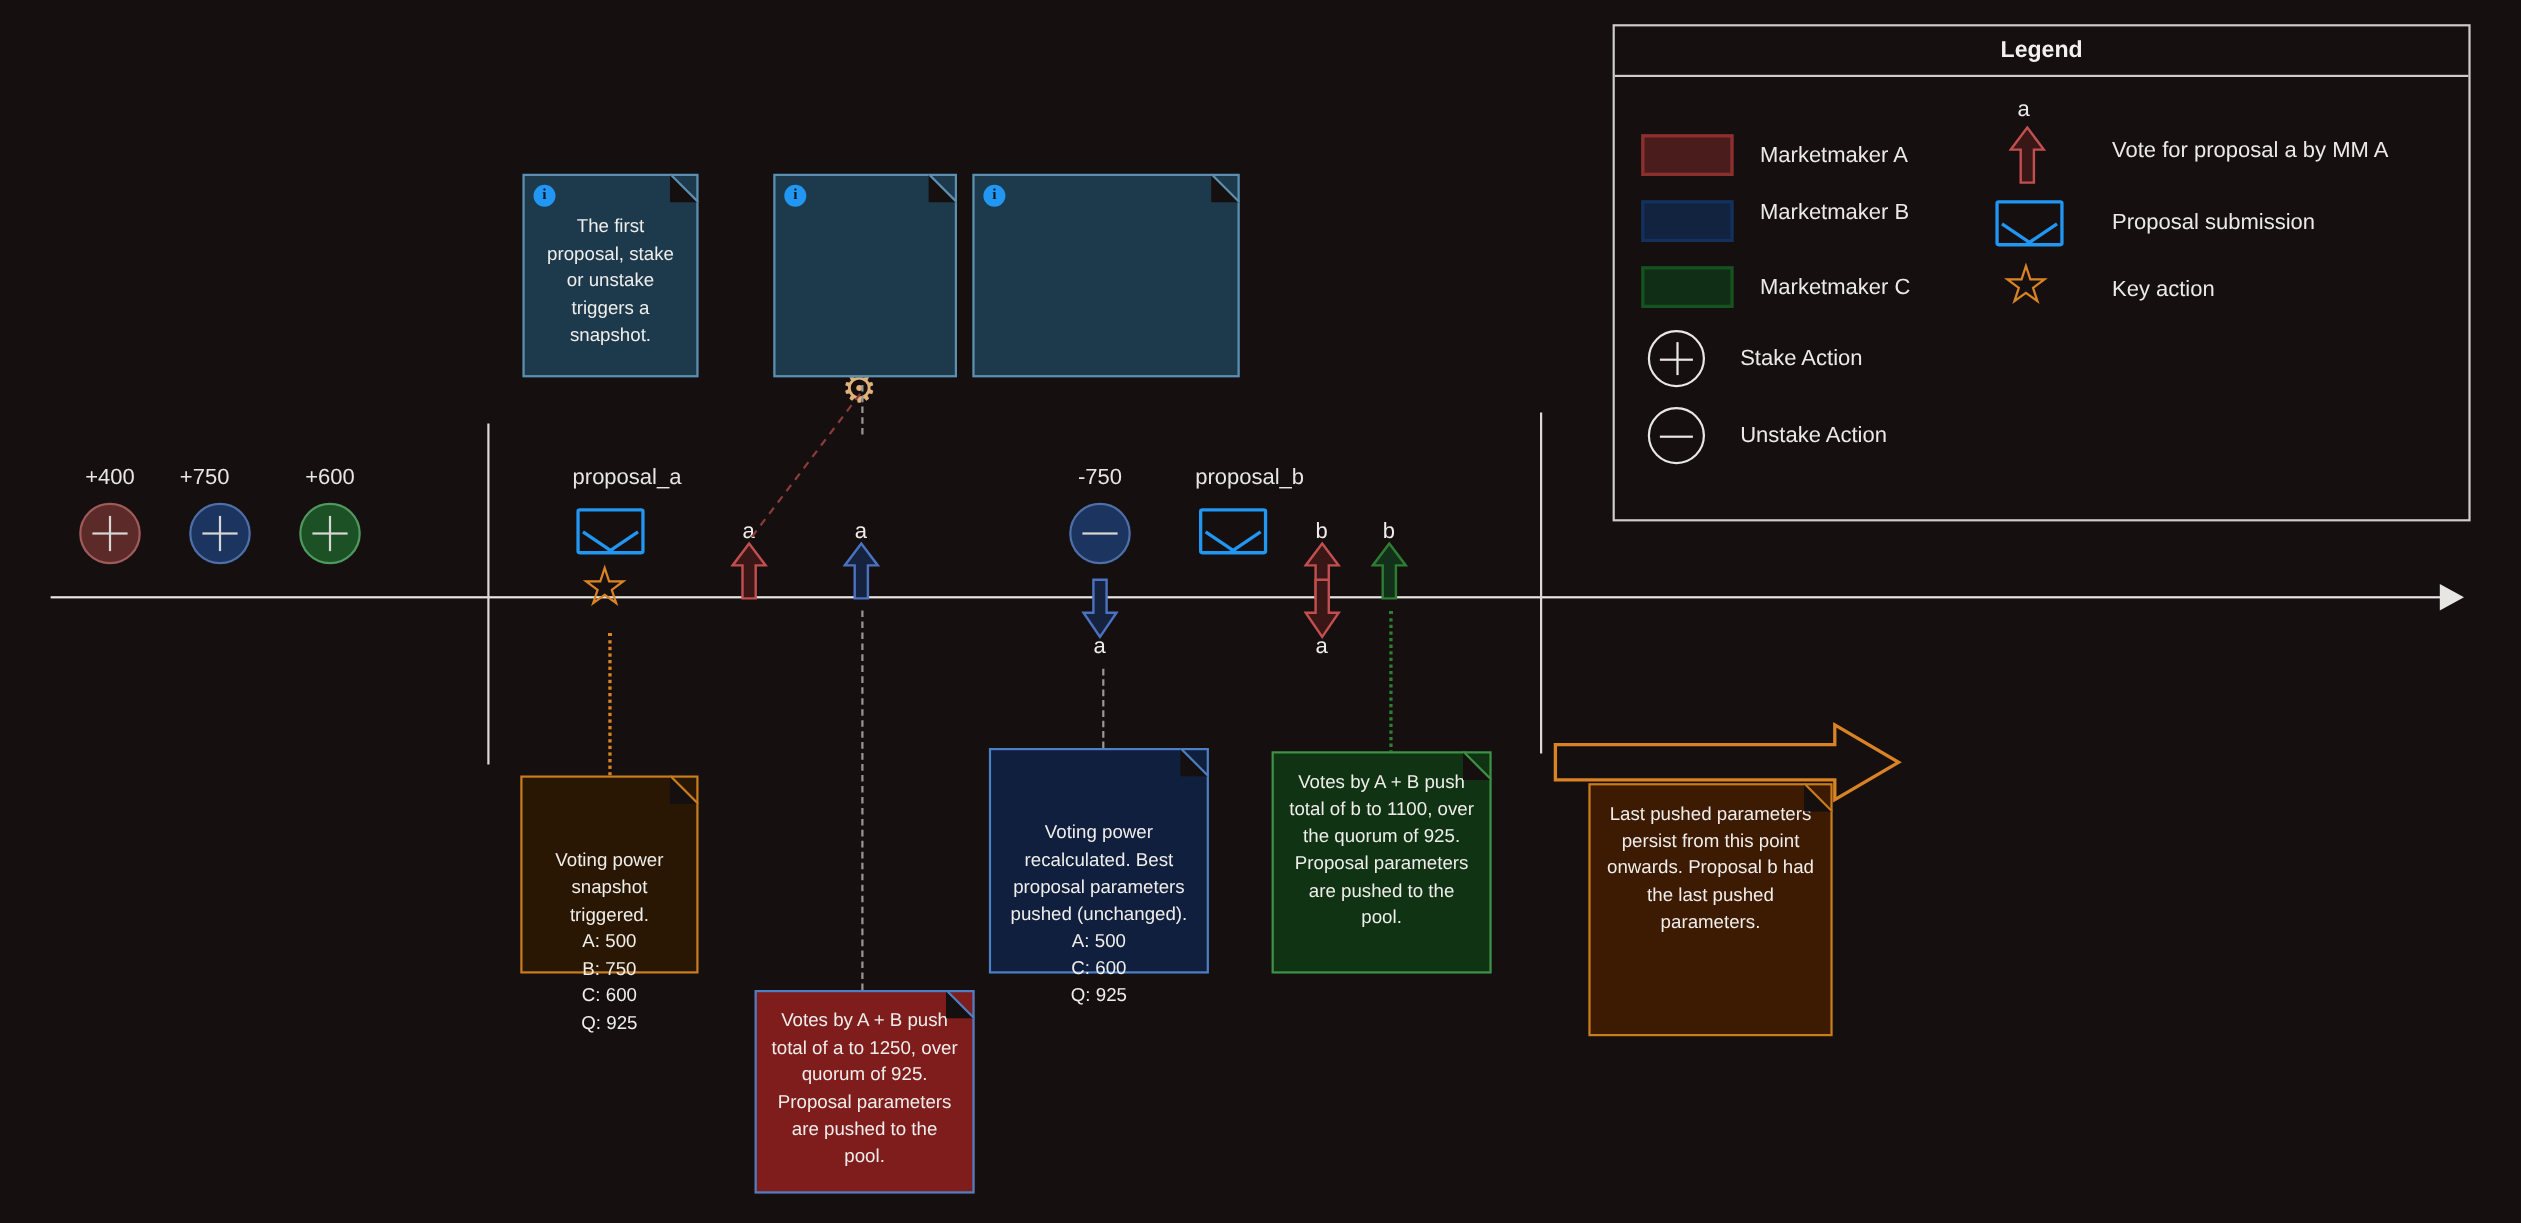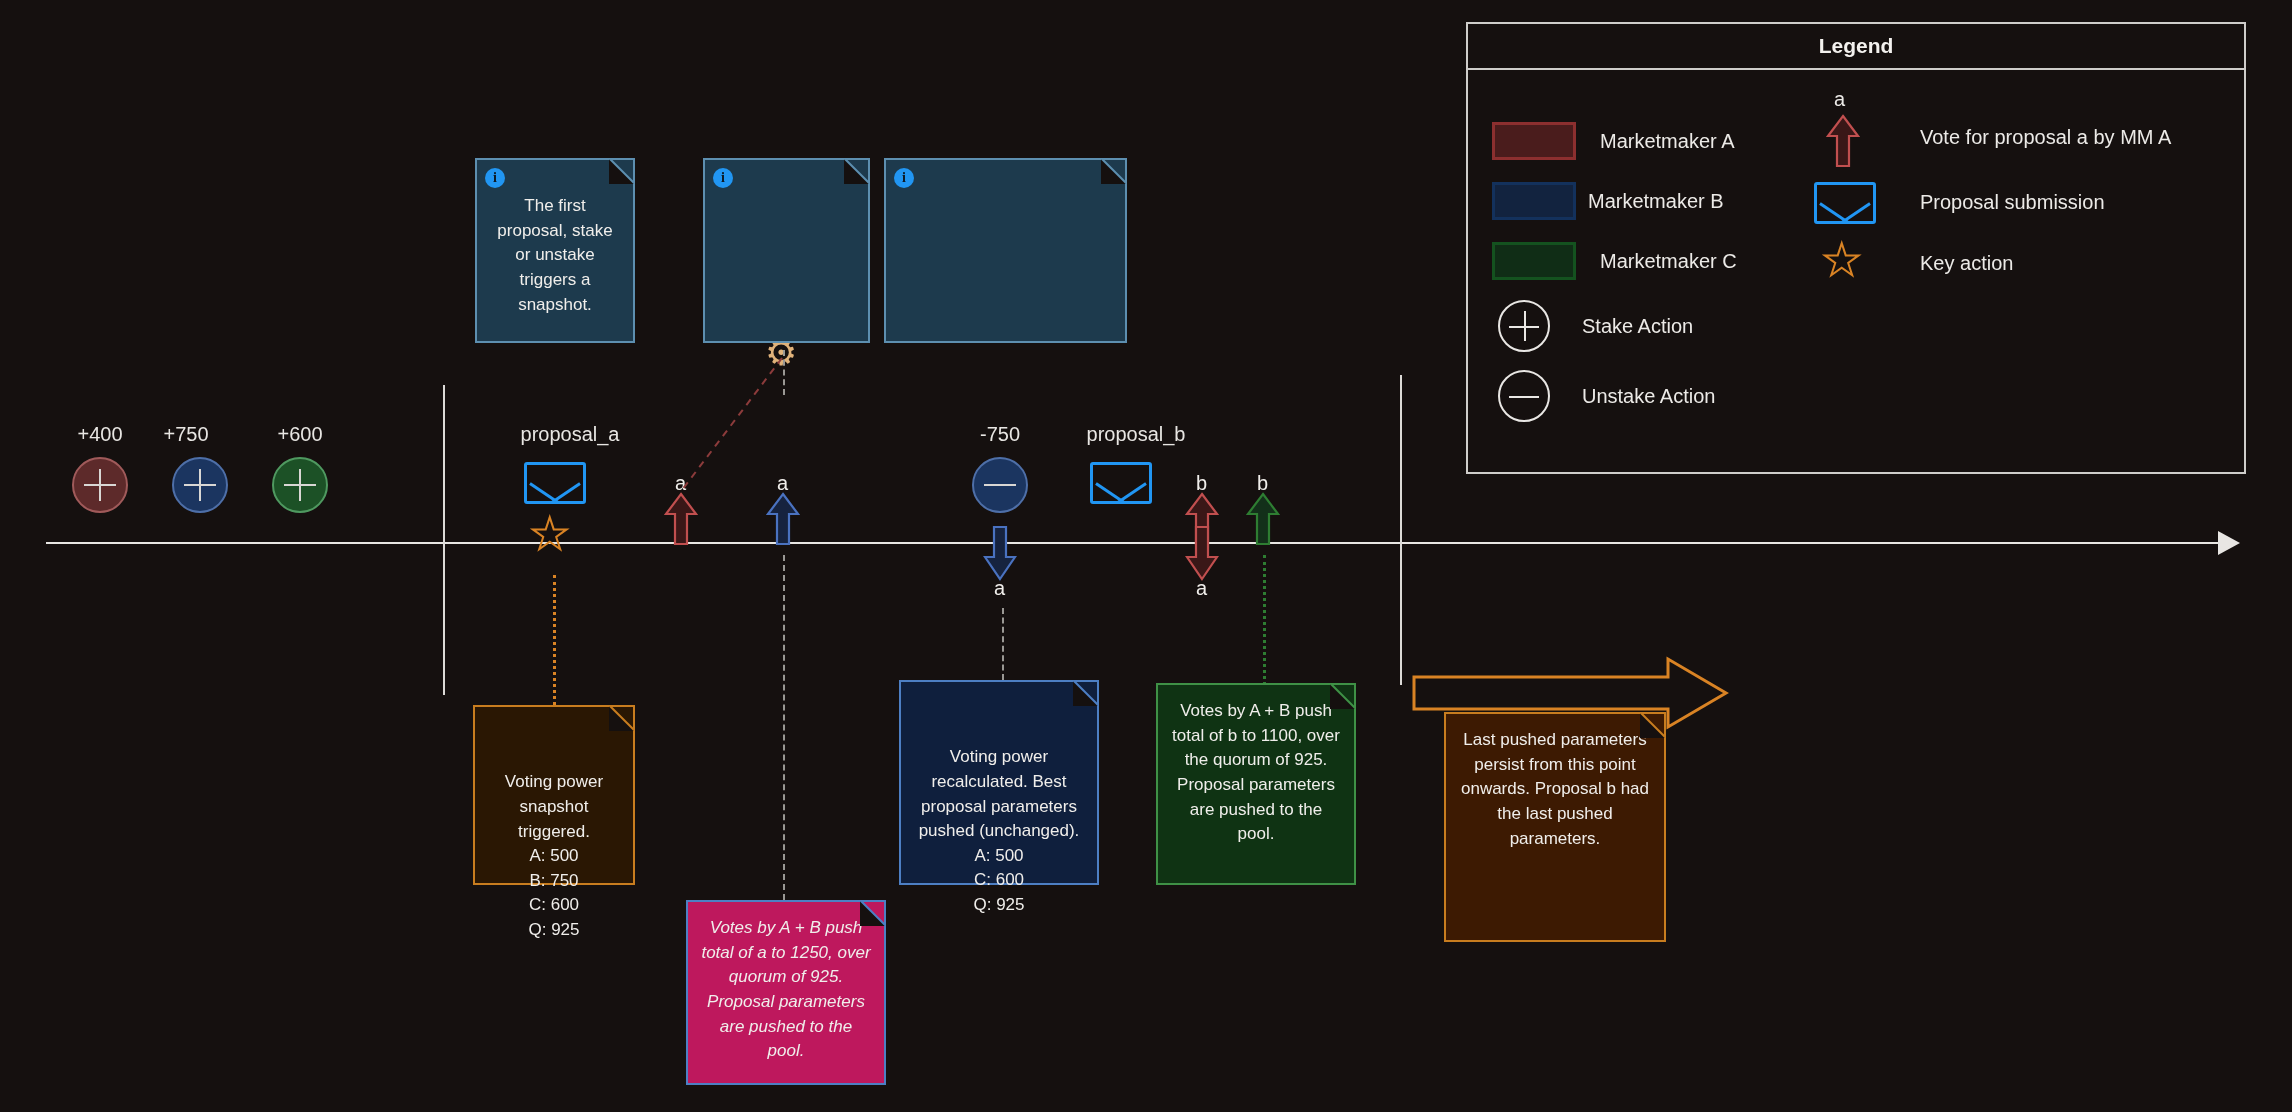--- a/index.html
+++ b/index.html
@@ -309,21 +309,21 @@
         <polygon points="0,0 26,26 0,26" fill="#15100f"></polygon>
         <polyline points="0,0 26,26" stroke="#c87d1f" stroke-width="2" fill="none"></polyline>
       </svg>
     <span>Voting power snapshot triggered.
 A: 500
 B: 750
 C: 600
 Q: 925</span>
   </div>
 
-  <div class="note" style="left:686px; top:900px; width:200px; height:185px; background:#be185d; border-color:#4d7fc4;font-style:italic;">
+  <div class="note" style="left:686px; top:900px; width:200px; height:185px; background:#7f1d1d; border-color:#4d7fc4;">
     <svg class="fold" viewBox="0 0 26 26">
         <polygon points="0,0 26,26 0,26" fill="#15100f"></polygon>
         <polyline points="0,0 26,26" stroke="#4d7fc4" stroke-width="2" fill="none"></polyline>
       </svg>
     <span>Votes by A + B push total of a to 1250, over quorum of 925. Proposal parameters are pushed to the pool.</span>
   </div>
 
   <div class="note" style="left:899px; top:680px; width:200px; height:205px; background:#0f1f3d; border-color:#4d7fc4; white-space:pre-line;">
     <svg class="fold" viewBox="0 0 26 26">
         <polygon points="0,0 26,26 0,26" fill="#15100f"></polygon>
@@ -354,21 +354,21 @@
   <div id="legend">
     <div class="legend-title">Legend</div>
 
     <div class="abs" style="left:0; top:46px; width:780px; height:404px;">
 
       <div class="abs" style="left:24px; top:52px; display:flex; align-items:center; gap:24px;">
         <div class="swatch" style="border-color:#8c2f2f; background:#4a1c1c;"></div>
         <div class="legend-text">Marketmaker A</div>
       </div>
 
-      <div class="abs" style="left:24px; top:112px; display:flex; align-items:center; gap:12px;">
+      <div class="abs" style="left:24px; top:112px; display:flex; align-items:flex-start; gap:24px;">
         <div class="swatch" style="border-color:#13315c; background:#12233f;"></div>
         <div class="legend-text">Marketmaker B</div>
       </div>
 
       <div class="abs" style="left:24px; top:172px; display:flex; align-items:center; gap:24px;">
         <div class="swatch" style="border-color:#14521f; background:#102d16;"></div>
         <div class="legend-text">Marketmaker C</div>
       </div>
 
       <div class="abs" style="left:340px; top:18px;">

